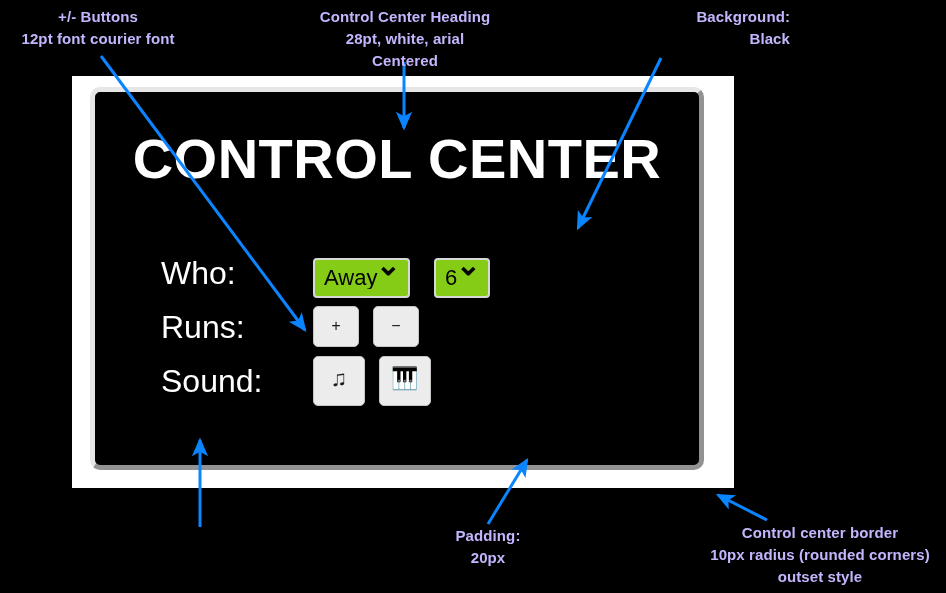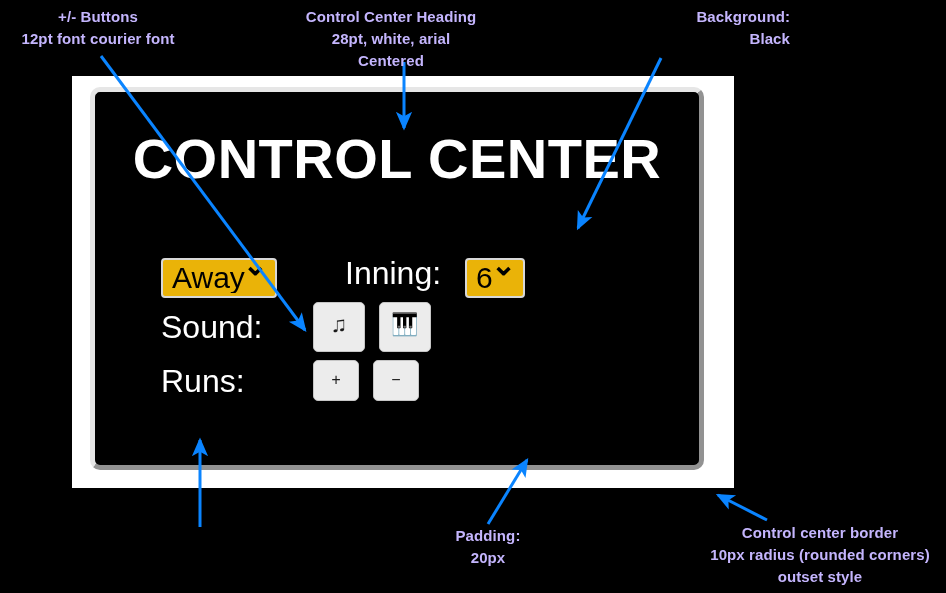--- a/index.html
+++ b/index.html
@@ -93,26 +93,26 @@
     white-space: nowrap;
   }
   .label-who,
   .label-runs,
   .label-sound { width: 152px; }
 
   
   .cc-select {
     -webkit-appearance: none;
     appearance: none;
-    background: #eab308;
+    background: #84cc16;
     border: 2px solid #d8d8d8;
     border-radius: 4px;
     color: #000000;
     font-family: "Liberation Sans", sans-serif;
-    font-size: 30px;
+    font-size: 22px;
     line-height: 1;
     padding: 2px 30px 2px 9px;
     height: 40px;
     box-sizing: border-box;
     margin-top: 10px;
   }
   .select-wrap { position: relative; display: inline-block; }
   .select-wrap .chev {
     position: absolute;
     right: 9px;
@@ -157,54 +157,54 @@
 
   <div class="outer-frame"></div>
 
   <div class="control-center">
 
     <div class="cc-title">CONTROL CENTER</div>
 
     <div class="cc-body">
 
       <div class="cc-row">
+        <span class="cc-label label-who">Who:</span>
 
         <span class="select-wrap">
           <select class="cc-select">
             <option>Away</option>
           </select>
           <span class="chev" style="font-size: 30px; margin-top: -8px;">⌄</span>
         </span>
 
-        <span class="cc-label" style="margin-left:68px;">Inning:</span>
 
         <span class="select-wrap" style="margin-left:24px;">
           <select class="cc-select">
             <option>6</option>
           </select>
           <span class="chev" style="font-size: 30px; margin-top: -8px;">⌄</span>
         </span>
+      </div>
+
+      <div class="cc-row">
+        <span class="cc-label label-runs">Runs:</span>
+        <button class="cc-btn">+</button>
+        <button class="cc-btn">−</button>
       </div>
 
       <div class="cc-row">
         <span class="cc-label label-sound">Sound:</span>
         <button class="cc-btn sound">
           <span class="glyph-wrap">♫</span>
         </button>
         <button class="cc-btn sound">
           <span class="glyph-wrap">🎹</span>
         </button>
       </div>
 
-      <div class="cc-row">
-        <span class="cc-label label-runs">Runs:</span>
-        <button class="cc-btn">+</button>
-        <button class="cc-btn">−</button>
-      </div>
-
     </div>
   </div>
 
   <svg id="svg-arrows" viewBox="0 0 946 593" xmlns="http://www.w3.org/2000/svg">
     <defs>
       <marker id="ah" markerWidth="7" markerHeight="7" refX="5.4" refY="3.1" orient="auto" markerUnits="strokeWidth">
         <path d="M0,0.4 L6.2,3.1 L0,5.8 L1.5,3.1 Z" fill="#0a84ff"></path>
       </marker>
     </defs>
     <g stroke="#0a84ff" stroke-width="3" fill="none" marker-end="url(#ah)">
@@ -219,21 +219,21 @@
 
       <line x1="488" y1="524" x2="527" y2="460"></line>
 
       <line x1="767" y1="520" x2="718" y2="495"></line>
     </g>
   </svg>
 
   <div class="annot" style="left:0px;   top:6px;   width:196px;">+/- Buttons
 12pt font courier font</div>
 
-  <div class="annot" style="left:271px; top:6px;   width:240px;">Control Center Heading
+  <div class="annot" style="left:285px; top:6px;   width:240px;">Control Center Heading
 28pt, white, arial
 Centered</div>
 
   <div class="annot" style="left:590px; top:6px;   width:200px;text-align:right;">Background:
 Black</div>
 
 
   <div class="annot" style="left:400px; top:525px; width:176px;">Padding:
 20px</div>
 

